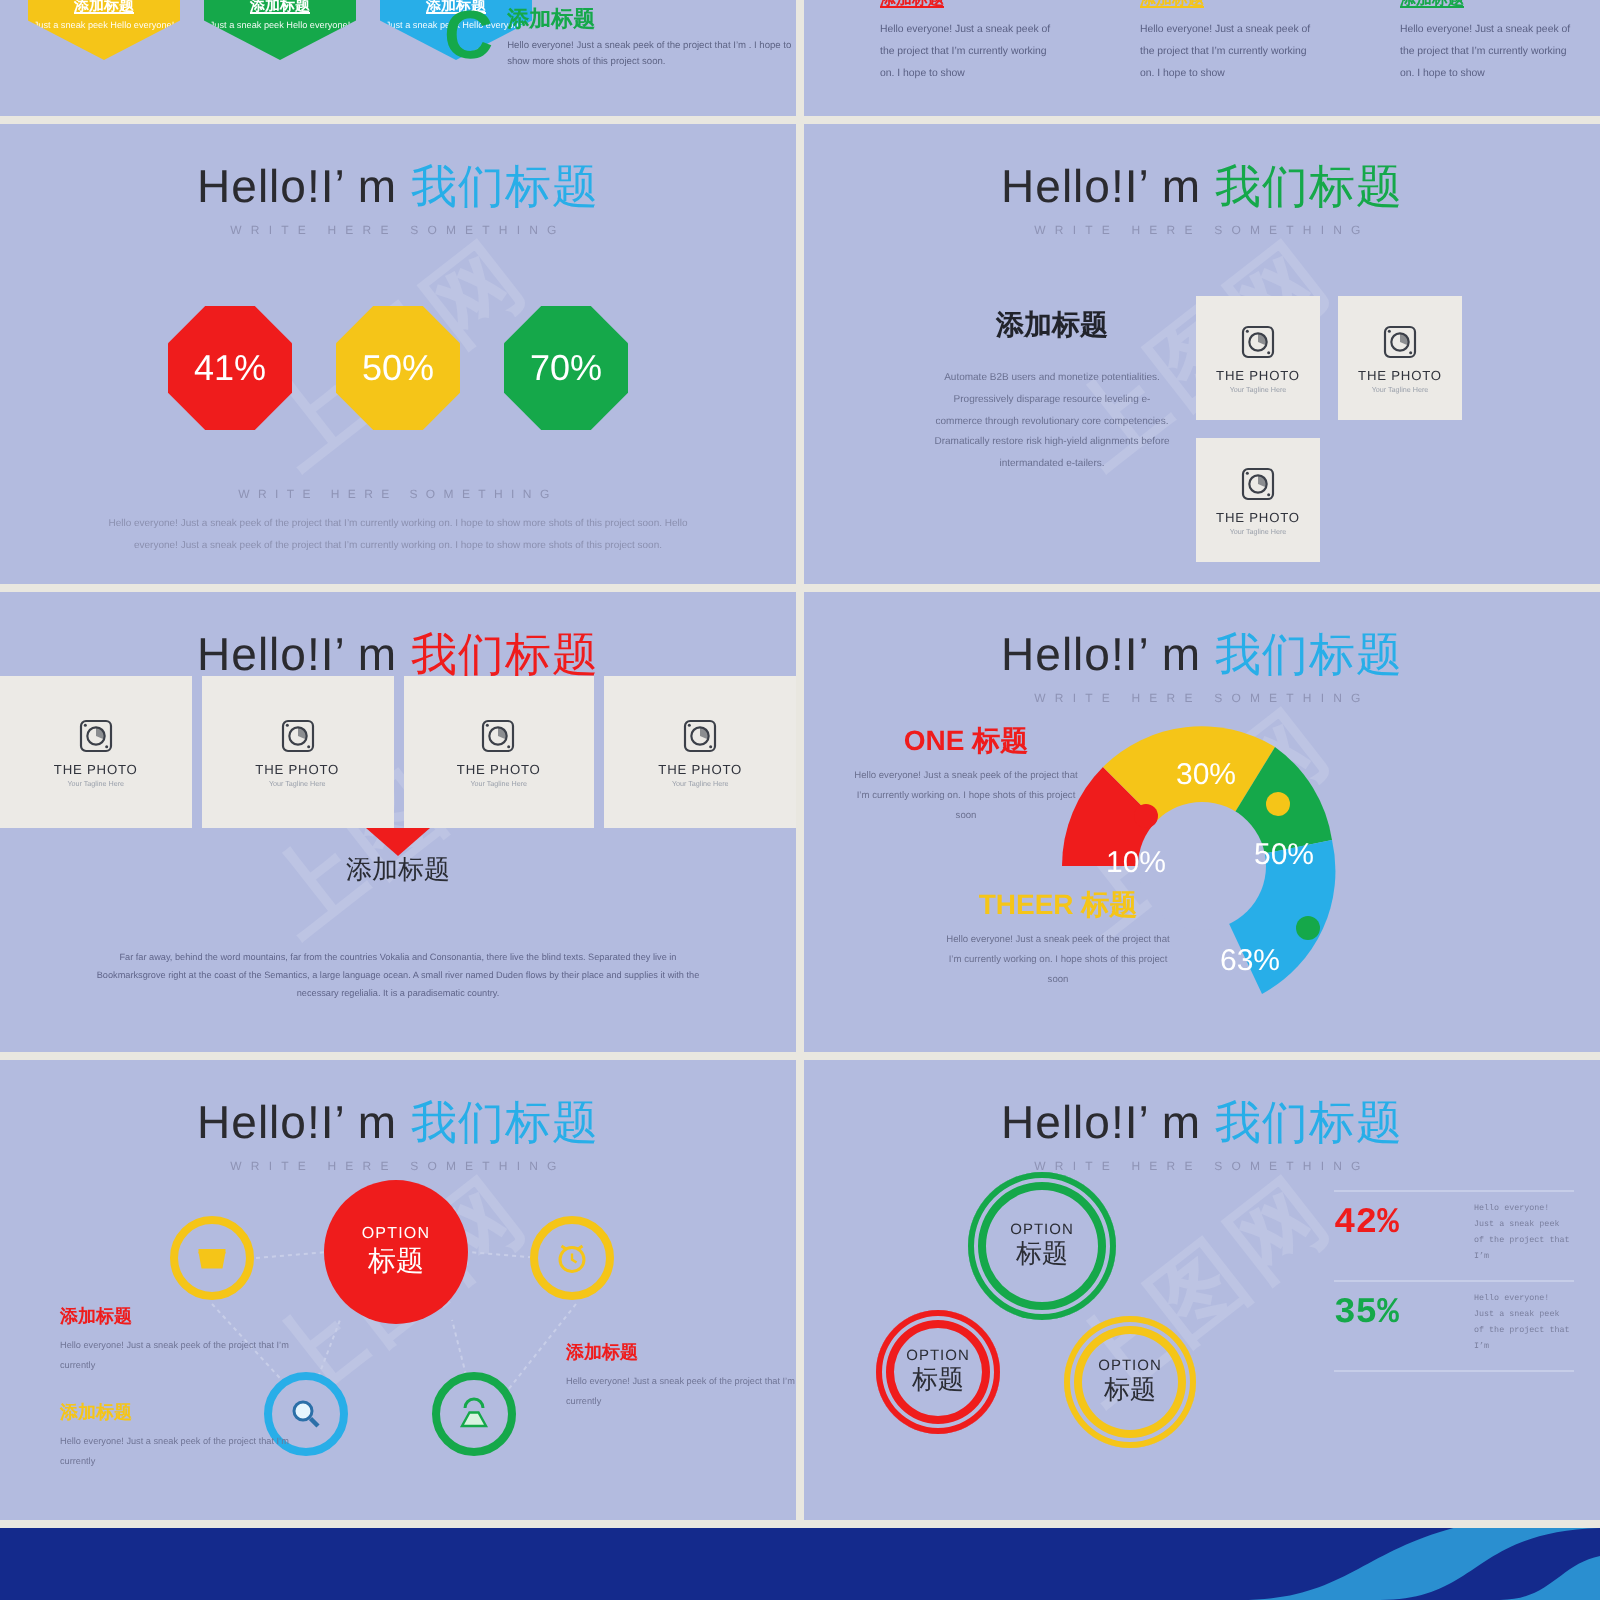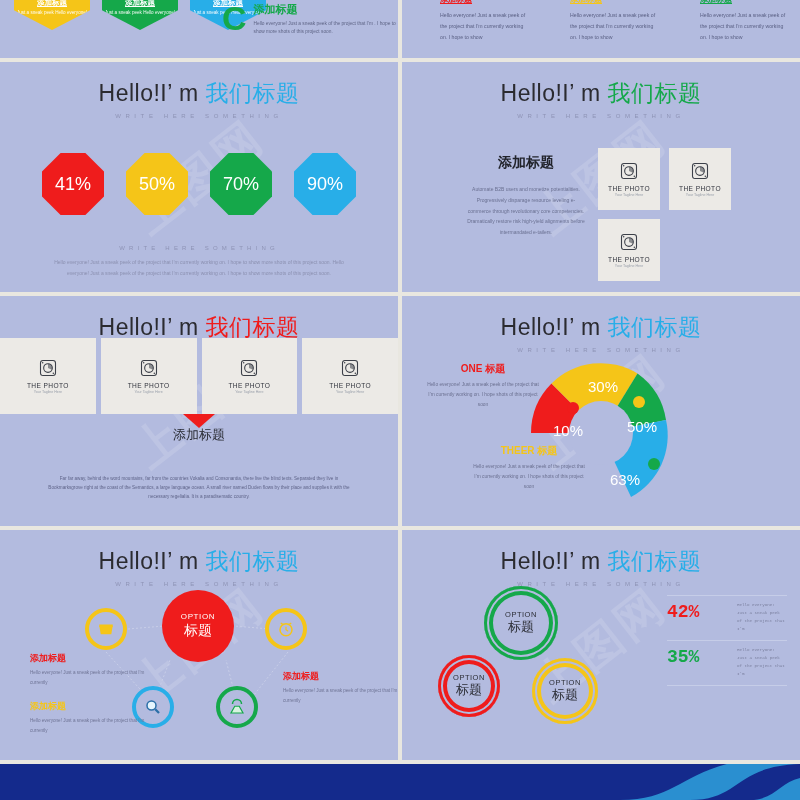--- a/index.html
+++ b/index.html
@@ -108,21 +108,21 @@
   .p3cap { position:absolute; left:0; right:0; top:130px; text-align:center; }
   .p3cap .cn { font-size:13px; color:#2a2c34; }
   .p3cap .en { font-size:18px; color:#22242c; letter-spacing:.5px; margin-top:-1px; }
   .p3body { position:absolute; left:44px; right:44px; top:178px; text-align:center;
             font-size:4.6px; line-height:2.0; color:#5f6489; }
 
   
   .arcbox { position:absolute; left:119px; top:56px; width:160px; height:162px; }
   .arcbox text { font-family:"Liberation Sans", sans-serif; fill:#fff; font-size:15px; }
   .lgd { position:absolute; width:118px; }
-  .lgd .h { font-size:10px; font-weight:bold; }
+  .lgd .h { font-size:14px; font-weight:bold; }
   .lgd .b { font-size:4.8px; line-height:2.1; color:#6b7090; margin-top:4px; }
   #lg1 { left:22px; top:66px; text-align:center; }
   #lg2 { left:272px; top:66px; text-align:left; }
   #lg3 { left:68px; top:148px; text-align:center; }
   #lg4 { left:278px; top:152px; text-align:left; }
 
   
   .hub {
     position:absolute; left:162px; top:60px; width:72px; height:72px;
     border-radius:50%; display:flex; flex-direction:column;
@@ -228,23 +228,20 @@
     </div>
     <div class="octrow">
       <div class="oct" style="background: rgb(239, 28, 28);">
           <span>41%</span>
         </div>
       <div class="oct" style="background: rgb(245, 197, 24);">
           <span>50%</span>
         </div>
       <div class="oct" style="background: rgb(21, 168, 74);">
           <span>70%</span>
-        </div>
-      <div class="oct" style="background: rgb(40, 174, 232);">
-          <span>90%</span>
         </div>
     </div>
     <div class="p1foot">
       <div class="lab">WRITE HERE SOMETHING</div>
       <div class="txt">Hello everyone! Just a sneak peek of the project that I’m currently working on. I hope to show more shots of this project soon. Hello everyone! Just a sneak peek of the project that I’m currently working on. I hope to show more shots of this project soon.</div>
     </div>
   </div>
 
   <div class="panel" id="p2">
     <div class="wm">上图网</div>

